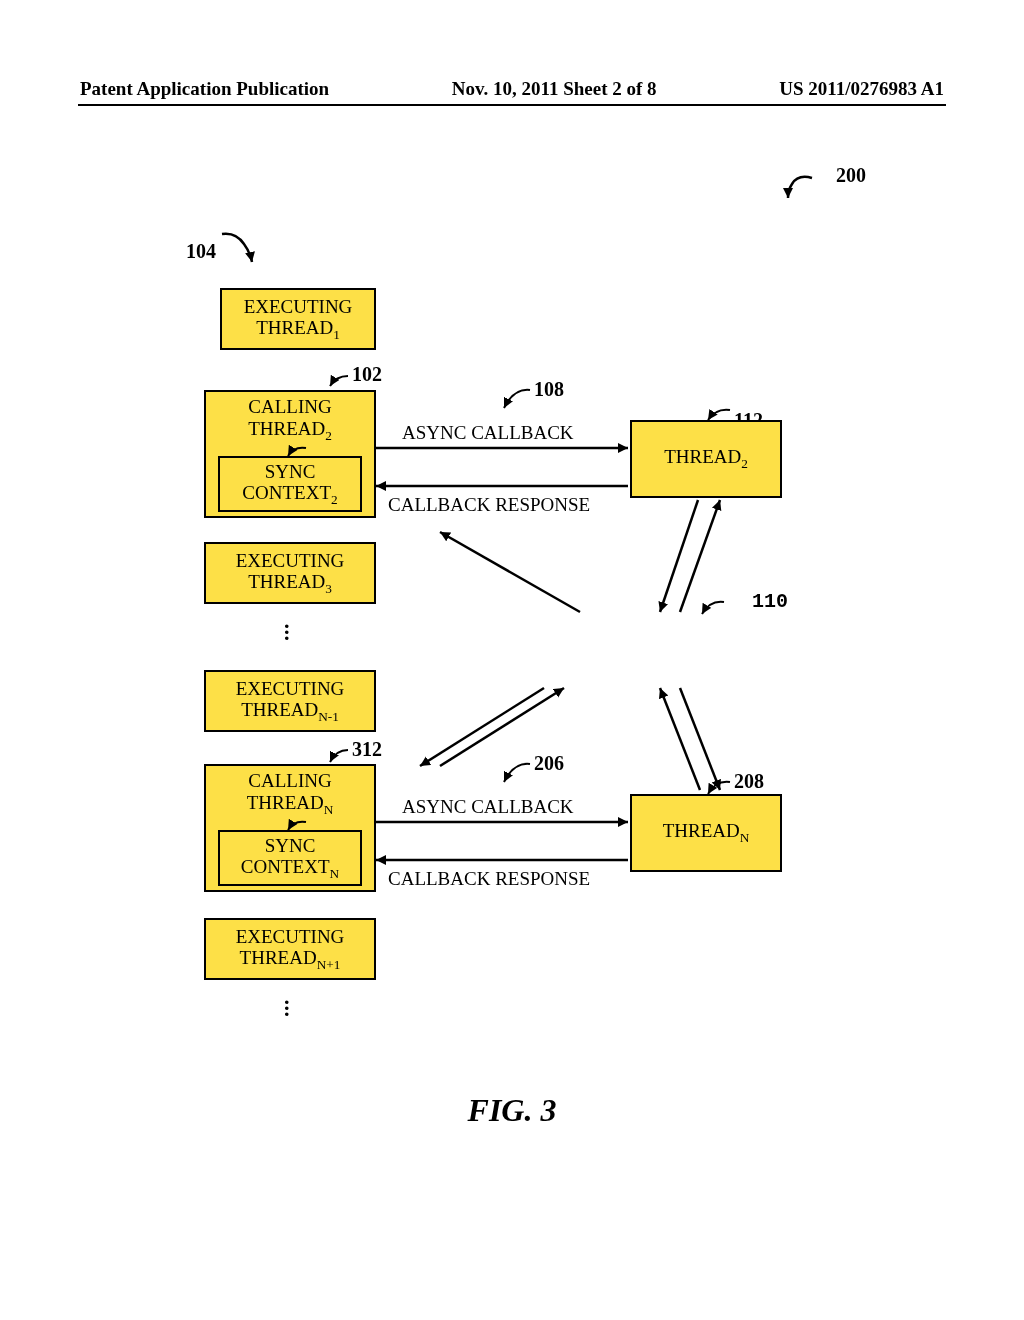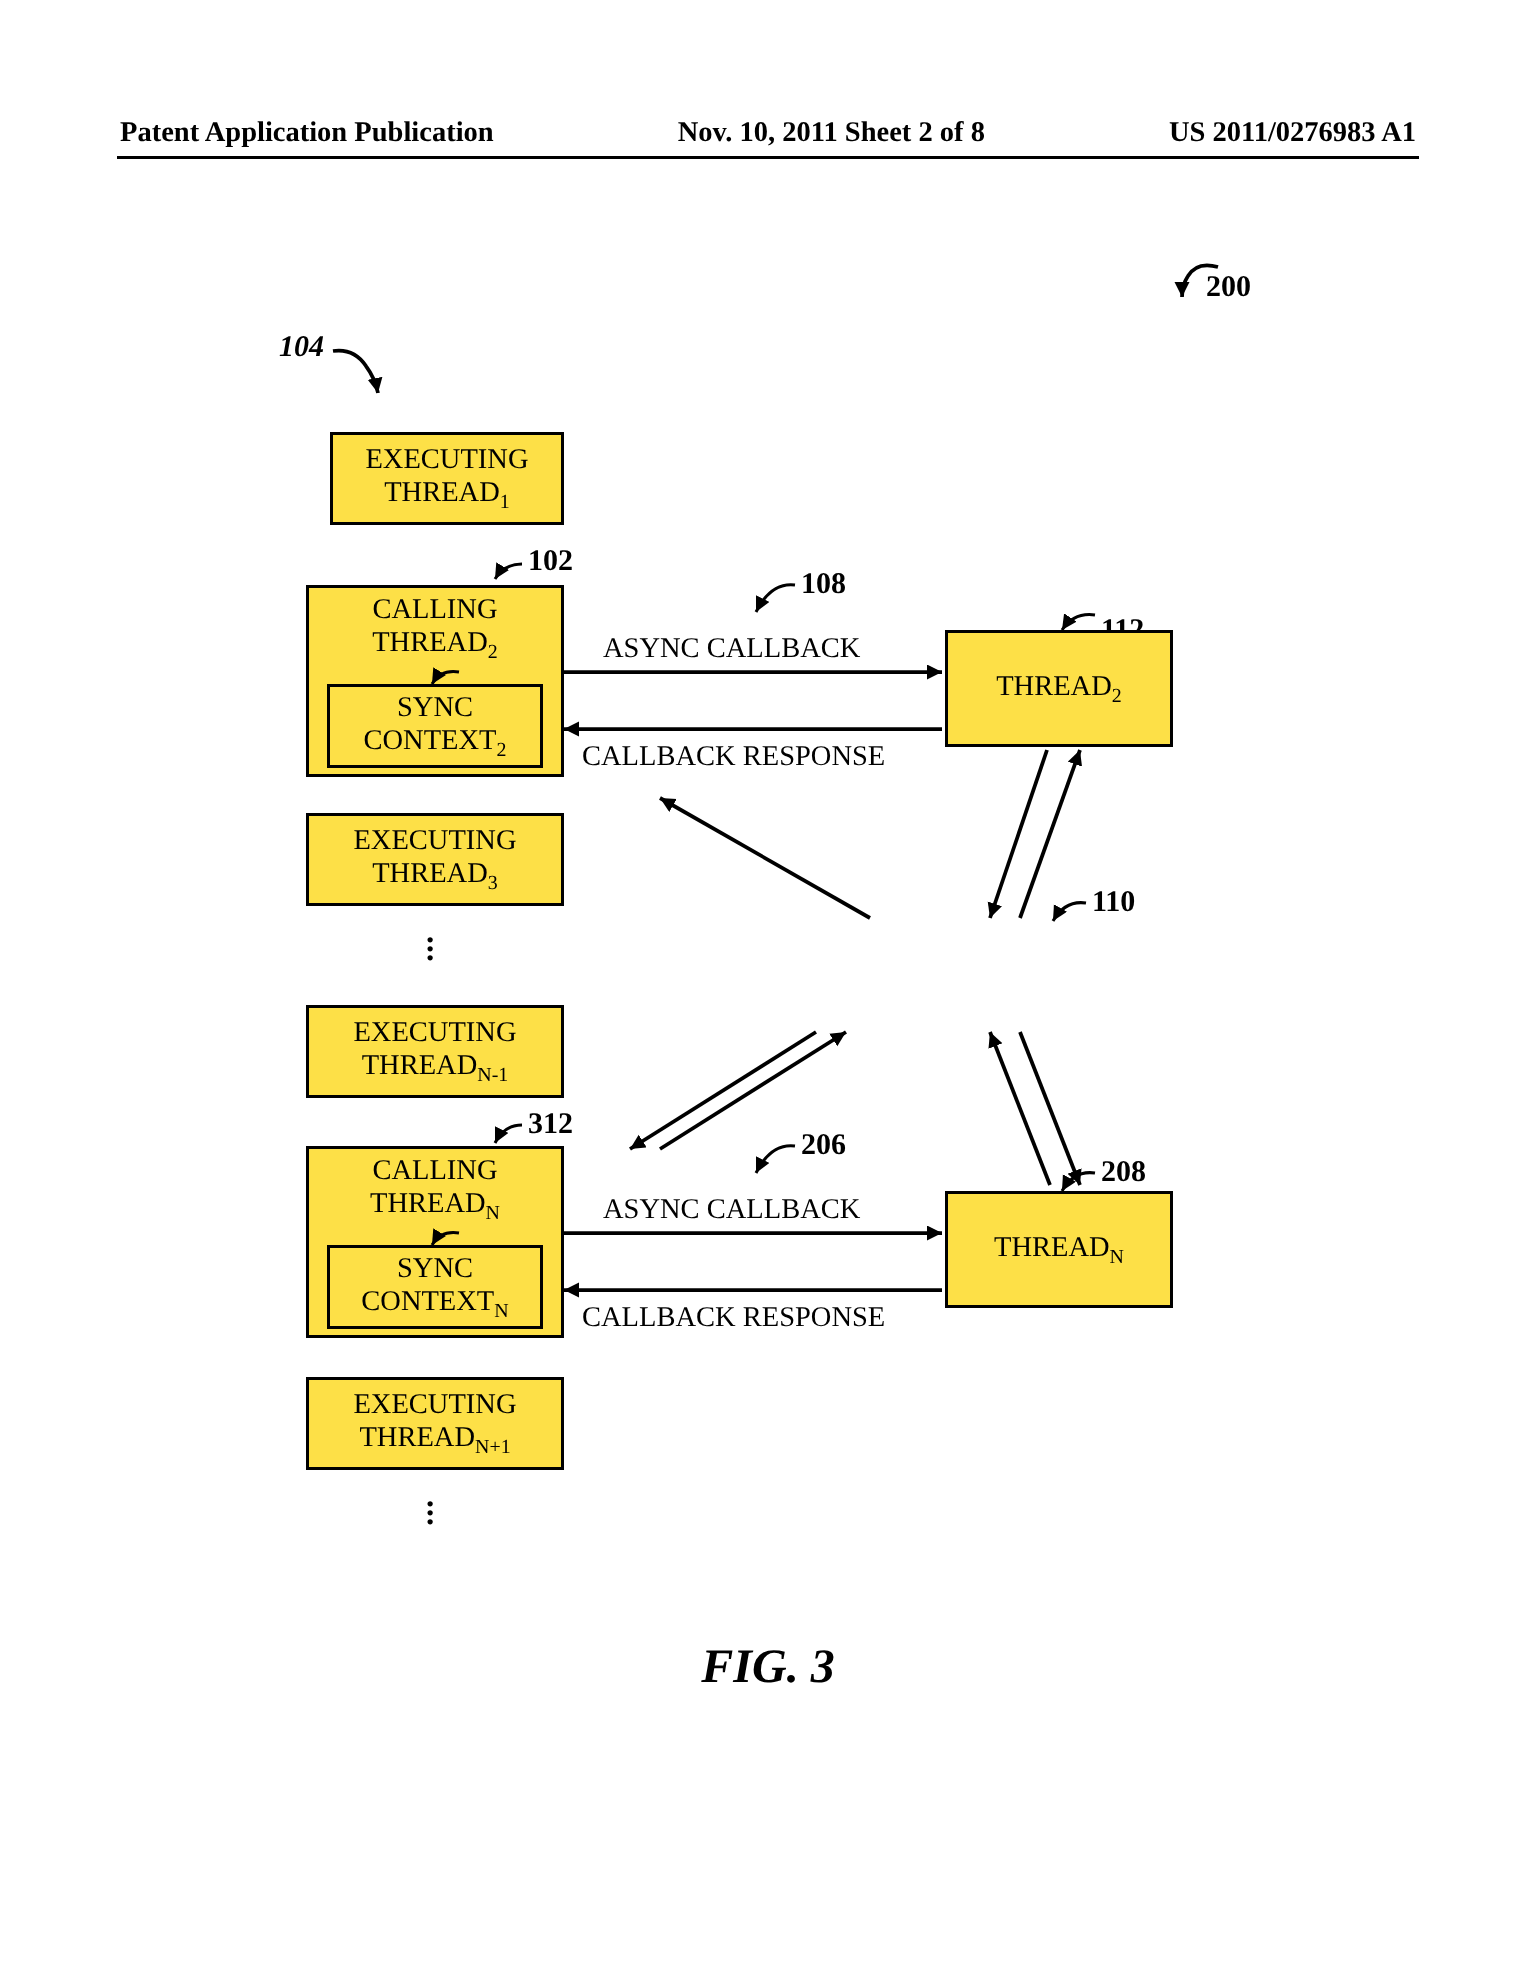--- a/index.html
+++ b/index.html
@@ -81,23 +81,23 @@
 
 <div class="page">
 
   <div class="header">
     <span>Patent Application Publication</span>
     <span>Nov. 10, 2011  Sheet 2 of 8</span>
     <span>US 2011/0276983 A1</span>
   </div>
   <div class="header-rule"></div>
 
-  <div class="ref-num" style="left:804px; top:164px;margin-top:16px;">200</div>
-
-  <div class="ref-num" style="left:186px; top:220px;font-style:italic;">104</div>
+  <div class="ref-num" style="left:836px; top:164px;">200</div>
+
+  <div class="ref-num" style="left:186px; top:240px;">104</div>
 
   <div class="box" style="left:220px; top:288px; width:152px; height:58px;">
     <div><span>EXECUTING</span></div>
     <div><span>THREAD</span><sub>1</sub></div>
   </div>
 
   <div class="ref-num" style="left:352px; top:363px;text-align:right;">102</div>
 
   <div class="ref-num" style="left:534px; top:378px;">108</div>
 
@@ -126,21 +126,21 @@
     <div><span>EXECUTING</span></div>
     <div><span>THREAD</span><sub>3</sub></div>
   </div>
 
   <div class="vdots" style="left:284px; top:618px;">
     <span>.</span>
       <span>.</span>
       <span>.</span>
   </div>
 
-  <div class="ref-num" style="left:728px; top:590px;">110</div>
+  <div class="ref-num" style="left:752px; top:590px;font-family:Liberation Mono, monospace;">110</div>
 
 
   <div class="box" style="left:204px; top:670px; width:168px; height:58px;">
     <div><span>EXECUTING</span></div>
     <div><span>THREAD</span><sub>N-1</sub></div>
   </div>
 
   <div class="ref-num" style="left:352px; top:738px;">312</div>
 
   <div class="ref-num" style="left:534px; top:752px;">206</div>

